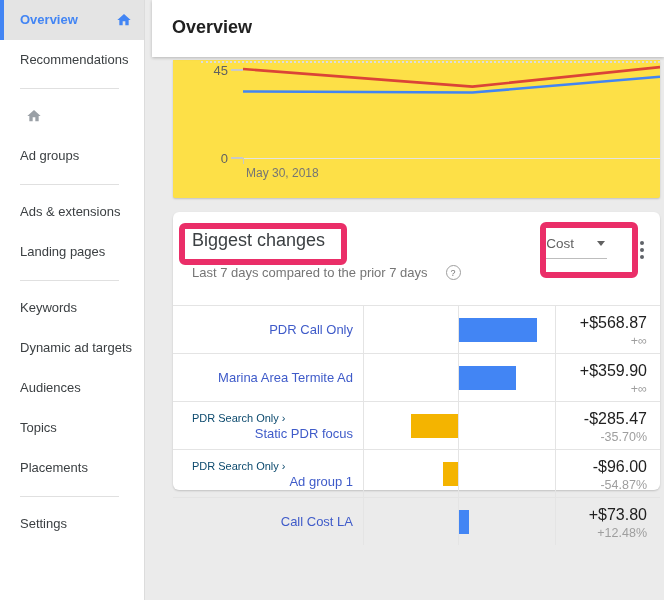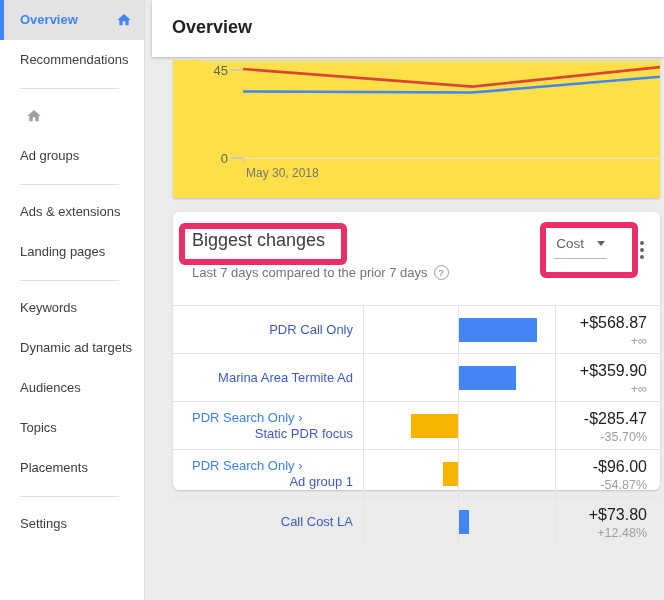--- a/index.html
+++ b/index.html
@@ -39,39 +39,39 @@
   .ytick { left:29px; } 
   .chart-card .ytick, .chart-card .tickdash { position:absolute; }
   .chart-card .ytick.t45 { top:3px; } .chart-card .ytick.t0 { top:91px; }
   .chart-card .tickdash { left:58px; }
   .chart-card .tickdash.d45 { top:9px; } .chart-card .tickdash.d0 { top:97px; }
 
   
   .changes-card { position:absolute; left:173px; top:212px; width:487px; height:278px; background:#fff;
                   box-shadow:0 1px 2px rgba(0,0,0,.18); border-radius:6px; }
   .bc-title { position:absolute; left:19px; top:18px; font-size:18px; color:#3c4043; }
-  .bc-sub { position:absolute; left:19px; top:53px; font-size:13px; color:#757575; display:flex; align-items:center; gap:6px; }
+  .bc-sub { position:absolute; left:19px; top:53px; font-size:13px; color:#757575; display:flex; align-items:center; gap:18px; }
   .help { width:13px; height:13px; border:1px solid #9e9e9e; border-radius:50%; font-size:9px; color:#757575;
           display:inline-flex; align-items:center; justify-content:center; cursor:pointer; flex:none; }
   .cost-dd { position:absolute; right:53px; top:24px; font-size:13.5px; color:#616161; padding:0 2px 7px 2px;
-             border-bottom:1px solid #bdbdbd; display:flex; align-items:center; gap:13px; cursor:pointer; }
+             border-bottom:1px solid #bdbdbd; display:flex; align-items:center; gap:23px; cursor:pointer; }
   .caret { width:0; height:0; border-left:4.5px solid transparent; border-right:4.5px solid transparent;
            border-top:5px solid #616161; }
   .kebab { position:absolute; right:14px; top:27px; display:flex; flex-direction:column; gap:3px; cursor:pointer; padding:2px; }
   .kebab i { width:4px; height:4px; border-radius:50%; background:#5f6368; }
 
   .bc-table { position:absolute; left:0; right:0; top:93px; }
   .t-row { height:48px; border-top:1px solid #e4e4e4; box-sizing:border-box; display:flex; }
   .cell { box-sizing:border-box; }
   .c-name { width:190px; padding:0 10px 0 19px; display:flex; flex-direction:column; justify-content:center; }
   .c-neg { width:95px; border-left:1px solid #e4e4e4; display:flex; align-items:center; justify-content:flex-end; }
   .c-pos { width:97px; border-left:1px solid #e4e4e4; display:flex; align-items:center; }
   .c-val { flex:1; border-left:1px solid #e4e4e4; padding:8px 13px 0 0; text-align:right; }
   .bar { height:24px; }
-  .prefix { font-size:13px; color:#3b82f6; line-height:16px; }
+  .prefix { font-size:11px; color:#0c4a6e; line-height:16px; }
   .row-link { font-size:13px; color:#3f5bc9; line-height:16px; cursor:pointer; text-decoration:none;text-align:right; }
   .v1 { font-size:16px; color:#212121; }
   .v2 { font-size:12.5px; color:#9e9e9e; margin-top:2px; }
 
   .bc-footer { position:absolute; left:0; right:0; bottom:0; height:40px; border-top:1px solid #e4e4e4;
                display:flex; align-items:center; padding:0 16px 0 19px; box-sizing:border-box; }
   .all-campaigns { font-size:13px; font-weight:bold; letter-spacing:.4px; color:#3f5bc9;
                    display:flex; align-items:center; gap:7px; cursor:pointer; }
   .all-campaigns .chev { font-size:15px; font-weight:bold; line-height:13px; }
   .pager { margin-left:auto; display:flex; align-items:center; gap:15px; font-size:14px; color:#3c4043; }

